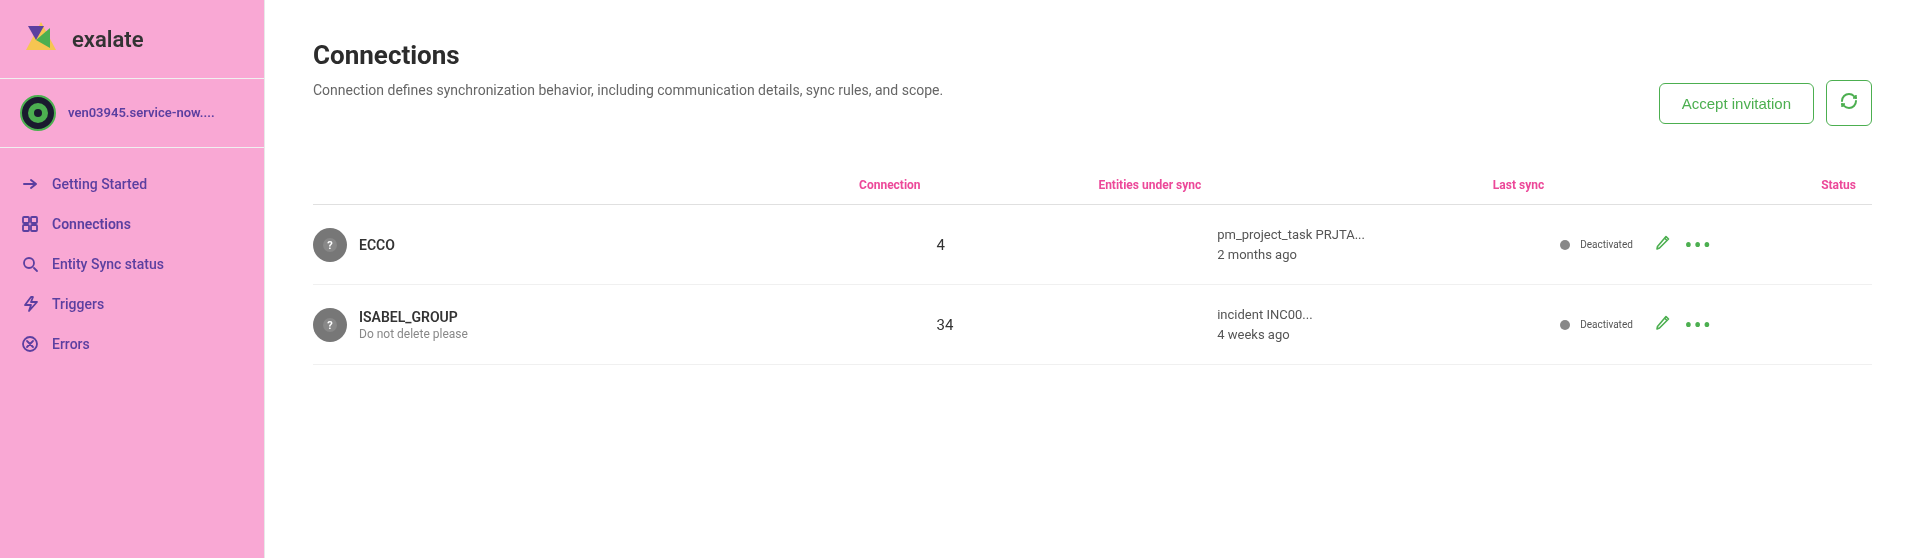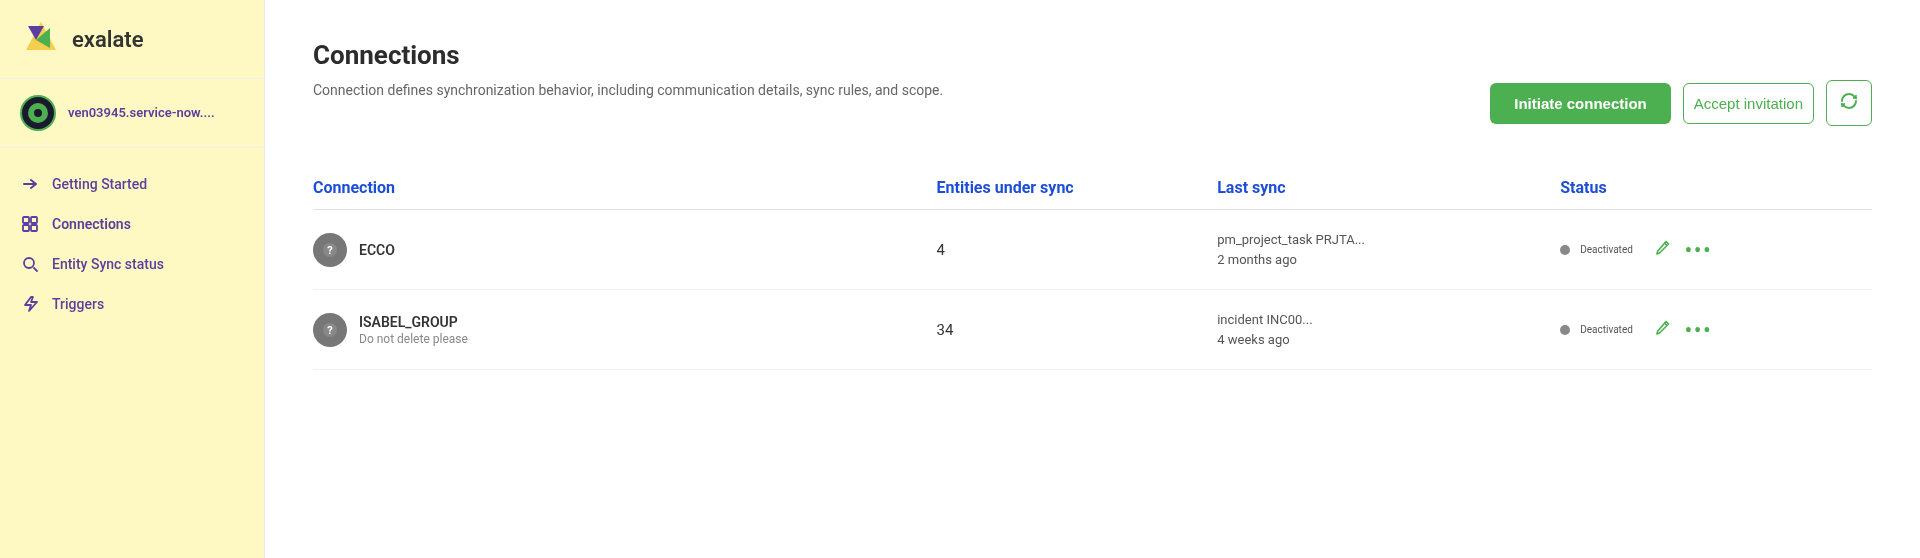--- a/index.html
+++ b/index.html
@@ -8,21 +8,21 @@
       background: #f8f9fa;
       display: flex;
       height: 558px;
       overflow: hidden;
     }
 
     
     .sidebar {
       width: 265px;
       min-width: 265px;
-      background: #fef9c3;
+      background: #f9a8d4;
       border-right: 1px solid #e8e8e8;
       display: flex;
       flex-direction: column;
       padding: 0;
       height: 558px;
     }
 
     .sidebar-logo {
       display: flex;
       align-items: center;
@@ -164,21 +164,21 @@
       font-weight: 600;
       cursor: pointer;
       white-space: nowrap;
     }
 
     .btn-outline {
       background: transparent;
       color: #4caf50;
       border: 1.5px solid #4caf50;
       border-radius: 6px;
-      padding: 11px 10px;
+      padding: 11px 22px;
       font-size: 15px;
       font-weight: 500;
       cursor: pointer;
       white-space: nowrap;
     }
 
     .btn-icon {
       background: transparent;
       color: #4caf50;
       border: 1.5px solid #4caf50;
@@ -196,25 +196,25 @@
     .connections-table {
       width: 100%;
       border-collapse: collapse;
     }
 
     .table-header {
       border-bottom: 1.5px solid #e0e0e0;
     }
 
     .table-header th {
-      text-align: left;
+      text-align: right;
       padding: 12px 16px 12px 0;
-      font-size: 16px;
+      font-size: 12px;
       font-weight: 700;
-      color: #1d4ed8;
+      color: #ec4899;
     }
 
     .table-header th:first-child {
       width: 40%;
     }
 
     .table-header th:nth-child(2) {
       width: 18%;
     }
 
@@ -371,30 +371,38 @@
       <span>Entity Sync status</span>
     </div>
     <div class="nav-item">
       <span class="nav-icon">
         <svg width="18" height="18" viewBox="0 0 18 18" fill="none">
           <path d="M10 2L4 10h6l-2 6 8-9h-6l2-5z" stroke="#5b3fa0" stroke-width="1.8" stroke-linejoin="round"></path>
         </svg>
       </span>
       <span>Triggers</span>
     </div>
+    <div class="nav-item">
+      <span class="nav-icon">
+        <svg width="18" height="18" viewBox="0 0 18 18" fill="none">
+          <circle cx="9" cy="9" r="7" stroke="#5b3fa0" stroke-width="1.8"></circle>
+          <path d="M6 6l6 6M12 6l-6 6" stroke="#5b3fa0" stroke-width="1.8" stroke-linecap="round"></path>
+        </svg>
+      </span>
+      <span>Errors</span>
+    </div>
   </nav>
 </aside>
 
 <main class="main">
   <h1 class="page-title">Connections</h1>
 
   <div class="page-header">
     <p class="page-description">Connection defines synchronization behavior, including communication details, sync rules, and scope.</p>
     <div class="header-actions">
-      <button class="btn-primary">Initiate connection</button>
       <button class="btn-outline">Accept invitation</button>
       <button class="btn-icon">
         <span>
           <svg width="20" height="20" viewBox="0 0 20 20" fill="none">
             <path d="M3 10a7 7 0 0 1 7-7 7 7 0 0 1 5 2.1L17 7" stroke="#4caf50" stroke-width="2" stroke-linecap="round"></path>
             <path d="M17 10a7 7 0 0 1-7 7 7 7 0 0 1-5-2.1L3 13" stroke="#4caf50" stroke-width="2" stroke-linecap="round"></path>
             <polyline points="17,4 17,7 14,7" fill="#4caf50" stroke="#4caf50" stroke-width="1.5" stroke-linejoin="round"></polyline>
             <polyline points="3,16 3,13 6,13" fill="#4caf50" stroke="#4caf50" stroke-width="1.5" stroke-linejoin="round"></polyline>
           </svg>
         </span>

